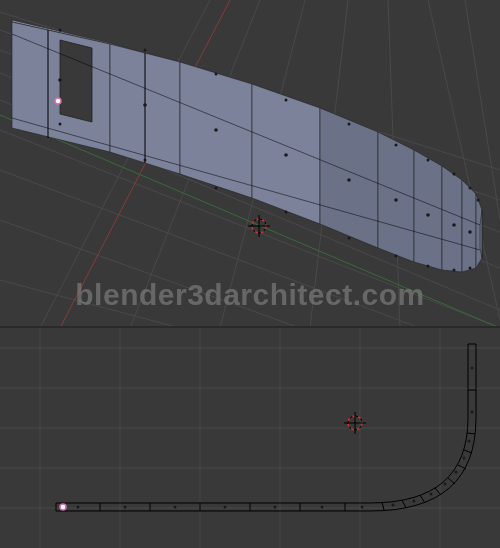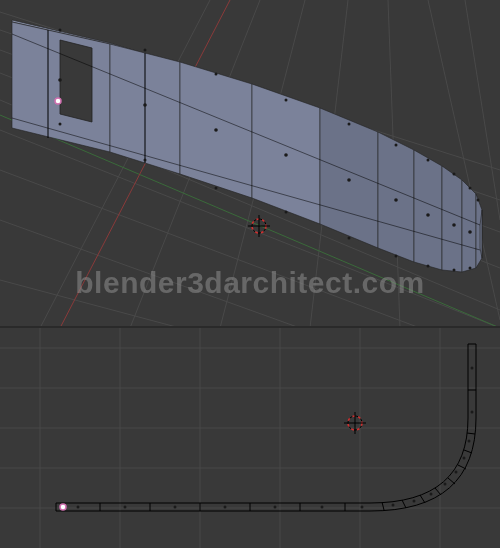--- a/index.html
+++ b/index.html
@@ -226,13 +226,13 @@
       <g class="cursor-3d" transform="translate(355,95)">
         <circle r="7" stroke-dasharray="3 3" class="dash"></circle>
         <circle r="7" stroke="#fff" stroke-dasharray="3 3" stroke-dashoffset="3"></circle>
         <line class="cross" x1="-11" y1="0" x2="11" y2="0"></line>
         <line class="cross" x1="0" y1="-11" x2="0" y2="11"></line>
       </g>
     </svg>
   </div>
 </div>
 
-<div class="watermark" style="top:266px">blender3darchitect.com</div>
+<div class="watermark" style="top:278px">blender3darchitect.com</div>
 
 </body></html>

